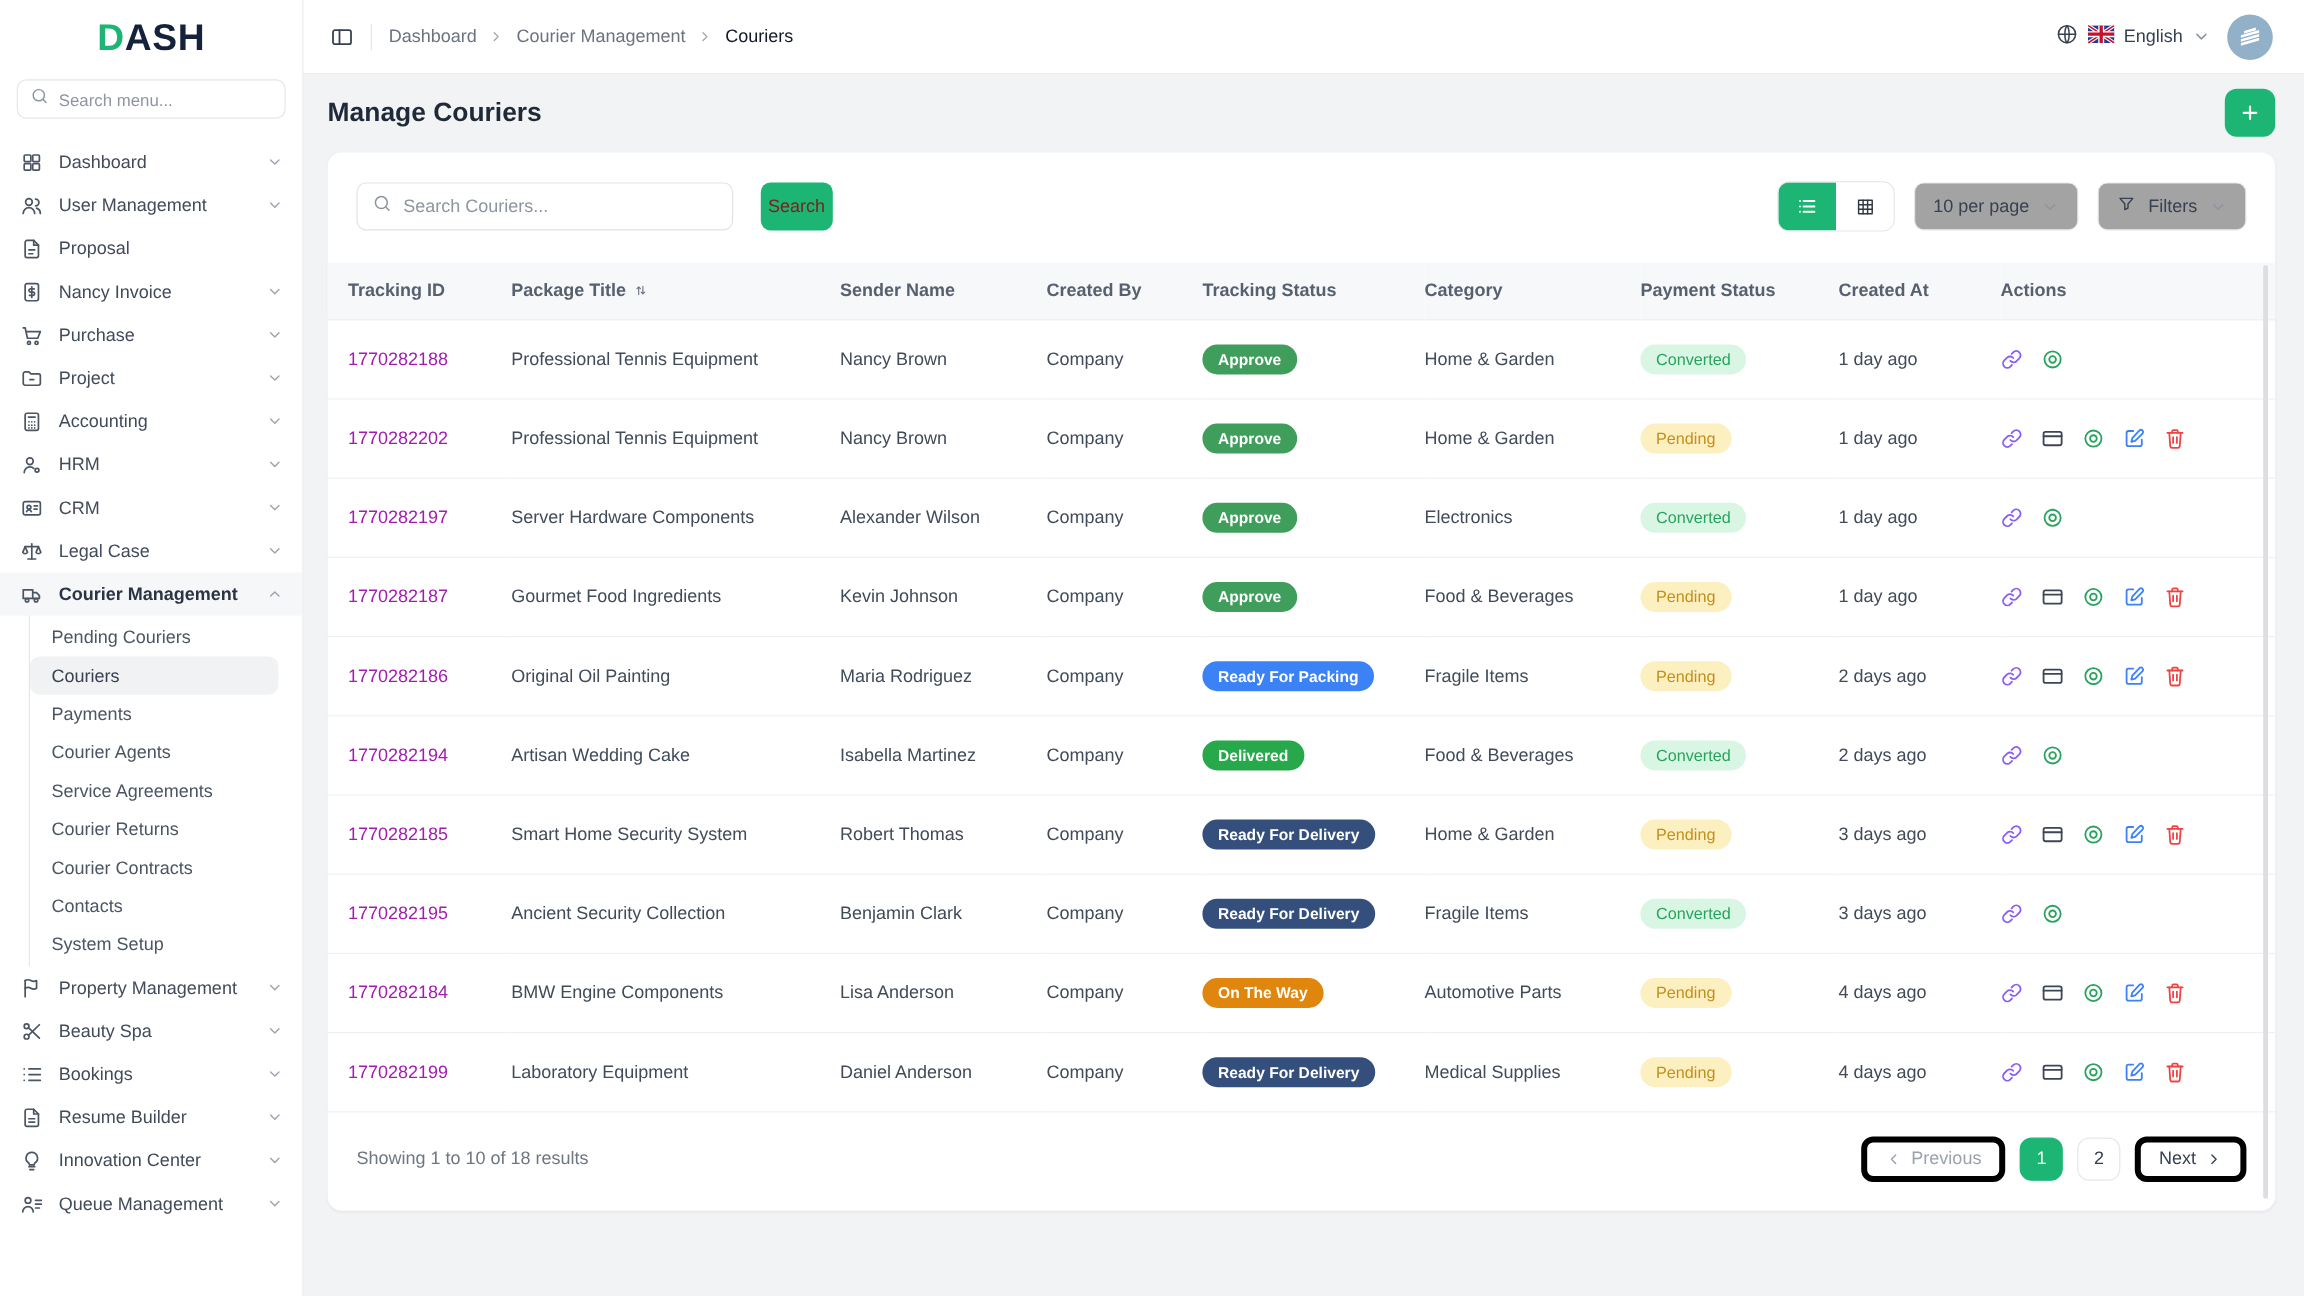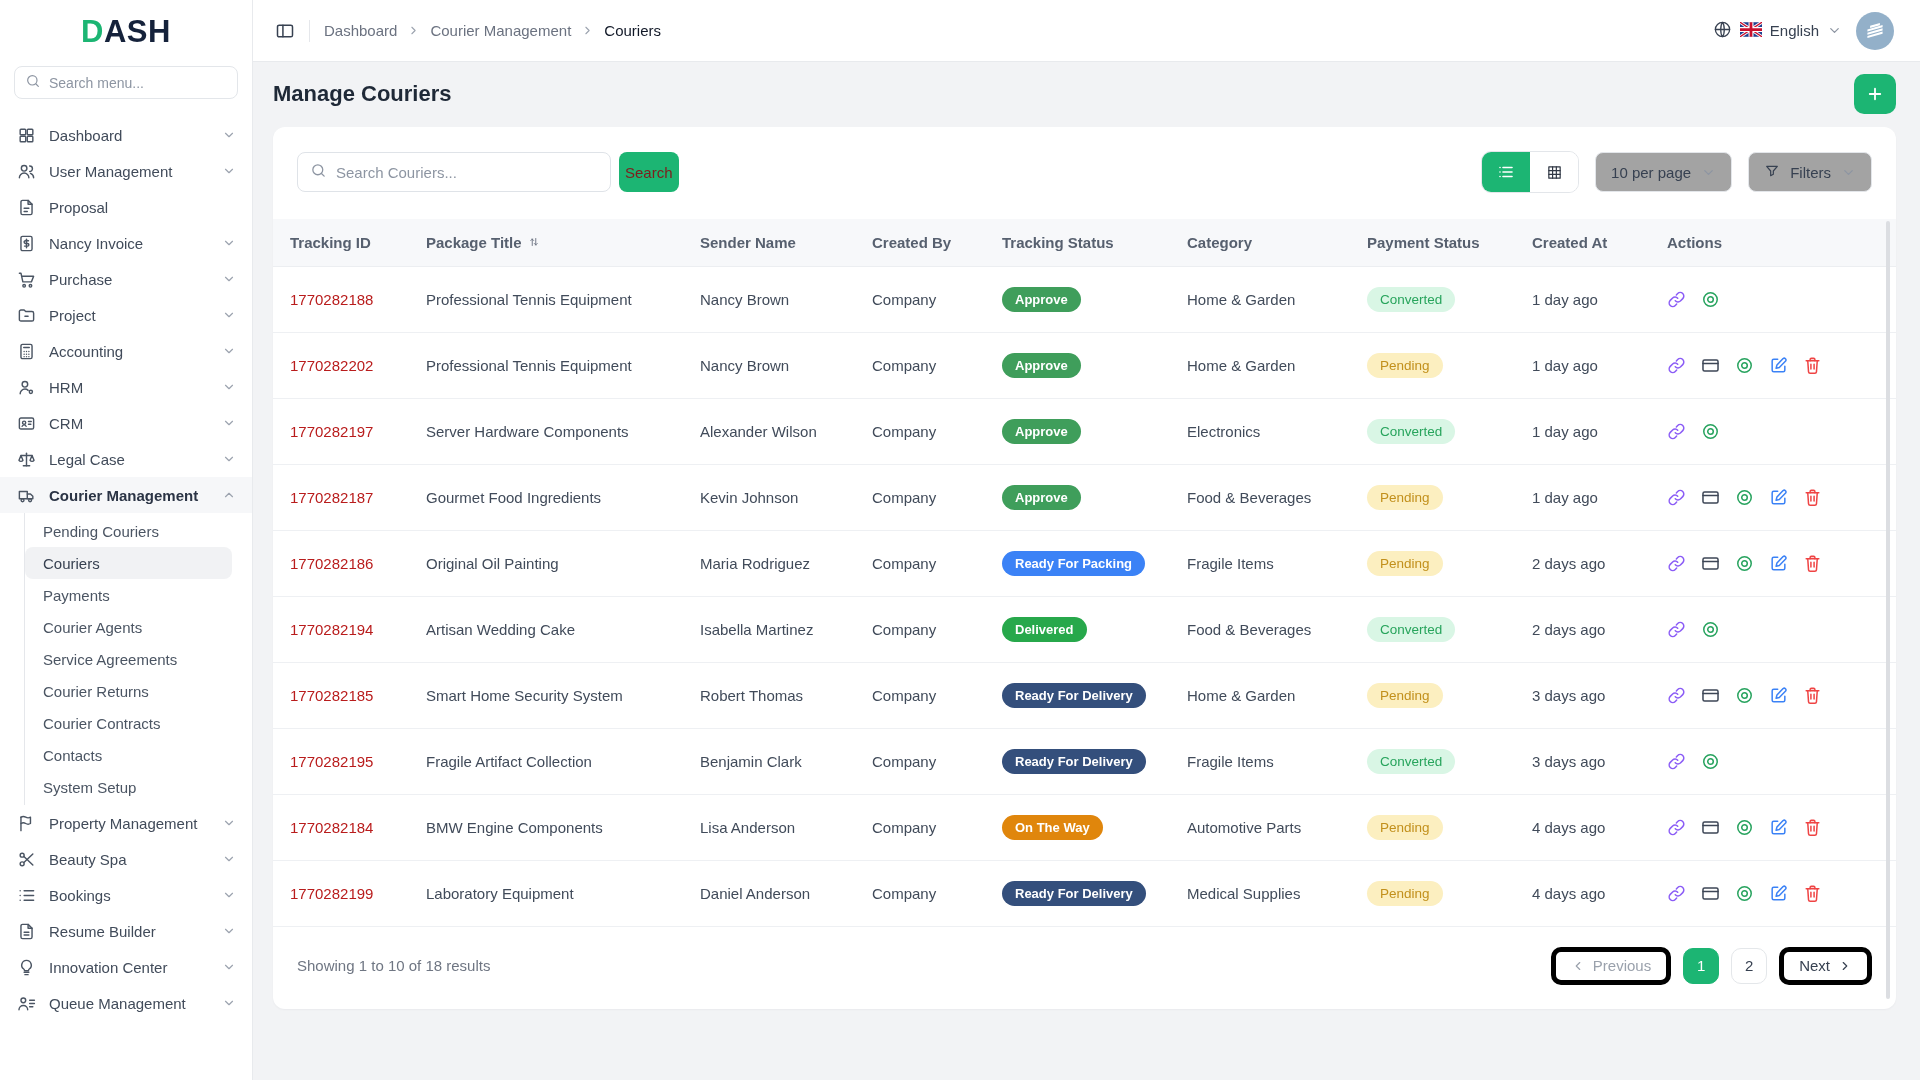--- a/index.html
+++ b/index.html
@@ -38,39 +38,39 @@
   .lang { display:flex; align-items:center; gap:8px; cursor:pointer; color:#374151; font-size:15px; }
   .avatar { width:38px; height:38px; border-radius:50%; background:#93b0c9; display:flex; align-items:center; justify-content:center; cursor:pointer; }
 
   .content { flex:1; background:#f2f3f5; overflow:hidden; }
   .title-row { display:flex; align-items:center; justify-content:space-between; padding:12px 24px 13px 20px; }
   .page-title { font-size:22px; font-weight:700; color:#1f2937; }
   .add-btn { width:42px; height:40px; border-radius:10px; background:#1cb573; border:none; color:#fff; display:flex; align-items:center; justify-content:center; cursor:pointer; }
 
   .card { position:relative; margin:0 24px 0 20px; background:#fff; border-radius:12px; box-shadow:0 1px 2px rgba(16,24,40,.04); }
   .toolbar { display:flex; align-items:center; justify-content:space-between; padding:24px 24px 0 24px; }
-  .search-group { display:flex; align-items:center; gap:8px; }
+  .search-group { display:flex; align-items:center; gap:23px; }
   .search-box { width:314px; height:40px; border:1px solid #dfe3e8; border-radius:8px; display:flex; align-items:center; gap:9px; padding:0 12px; color:#8d95a2; background:#fff; }
   .search-box input { border:none; outline:none; width:100%; font-size:15px; color:#55606e; font-family:inherit; }
   .search-box input::placeholder { color:#8d95a2; }
   .search-btn { height:40px; padding:0 6px; background:#1cb573; color:#7f1d1d; border:none; border-radius:8px; font-size:15px; font-family:inherit; cursor:pointer; }
   .right-controls { display:flex; align-items:center; gap:16px; }
   .view-toggle { display:flex; border:1px solid #e3e6ea; border-radius:10px; overflow:hidden; }
   .vt-btn { width:48px; height:40px; display:flex; align-items:center; justify-content:center; background:#fff; color:#303744; cursor:pointer; }
   .vt-btn.active { background:#1cb573; color:#fff; }
   .select-pill, .filters-btn { height:40px; border:1px solid #e3e6ea; border-radius:8px; background:#a3a3a3; display:flex; align-items:center; gap:10px; padding:0 15px; font-size:15px; color:#374151; cursor:pointer; }
   .chev { color:#8d95a2; display:flex; }
 
   table { width:100%; border-collapse:collapse; table-layout:fixed; margin-top:26px; }
   thead th { height:47px; background:#f7f8fa; font-size:15px; font-weight:600; color:#57606f; text-align:left; border-bottom:1px solid #eceef1; }
   th:first-child, td:first-child { padding-left:17px; }
   .th-sort { display:inline-flex; align-items:center; gap:5px; }
   .sort-ic { color:#6b7280; display:inline-flex; }
   tbody td { height:65px; border-bottom:1px solid #eef0f3; font-size:15px; color:#414b5a; }
-  .tid { color:#b91c1c; cursor:pointer; text-decoration:none; }
+  .tid { color:#a21caf; cursor:pointer; text-decoration:none; }
   .badge { display:inline-block; padding:5px 13px; border-radius:999px; font-size:13px; font-weight:600; color:#fff; white-space:nowrap; }
   .pbadge { display:inline-block; padding:5px 13px; border-radius:999px; font-size:13.5px; white-space:nowrap; }
   .act-cell { display:flex; align-items:center; gap:15px; height:65px; }
   .act-ic { display:flex; cursor:pointer; }
 
   .card-footer { display:flex; align-items:center; justify-content:space-between; padding:20px 24px 24px 24px; }
   .summary { font-size:15px; color:#6f7683; }
   .pager { display:flex; align-items:center; gap:12px; }
   .pg-btn { height:38px; padding:0 15px; border:5px solid #000000; border-radius:10px; background:#fff; display:flex; align-items:center; gap:8px; font-size:15px; font-family:inherit; cursor:pointer; }
   .pg-prev { color:#9aa1ac; }
@@ -785,21 +785,21 @@
                       <path d="M9 6V4.5A1.5 1.5 0 0 1 10.5 3h3A1.5 1.5 0 0 1 15 4.5V6"></path>
                       <path d="M6 6l1 14a2 2 0 0 0 2 1.8h6A2 2 0 0 0 17 20l1-14"></path>
                       <path d="M10 10.5v6M14 10.5v6"></path>
                     </svg>
                   </span>
                 </div>
               </td>
             </tr>
             <tr>
               <td><a class="tid">1770282195</a></td>
-              <td>Fragile Artifact Collection</td>
+              <td>Ancient Security Collection</td>
               <td>Benjamin Clark</td>
               <td>Company</td>
               <td><span class="badge" style="background:#344f7c">Ready For Delivery</span></td>
               <td>Fragile Items</td>
               <td><span class="pbadge" style="background:#d9f6e5;color:#27a45c">Converted</span></td>
               <td>3 days ago</td>
               <td>
                 <div class="act-cell">
                   <span class="act-ic" style="color:#8b5cf6">
                     <svg viewBox="0 0 24 24" width="19" height="19" fill="none" stroke="currentColor" stroke-width="1.9" stroke-linecap="round" stroke-linejoin="round">

